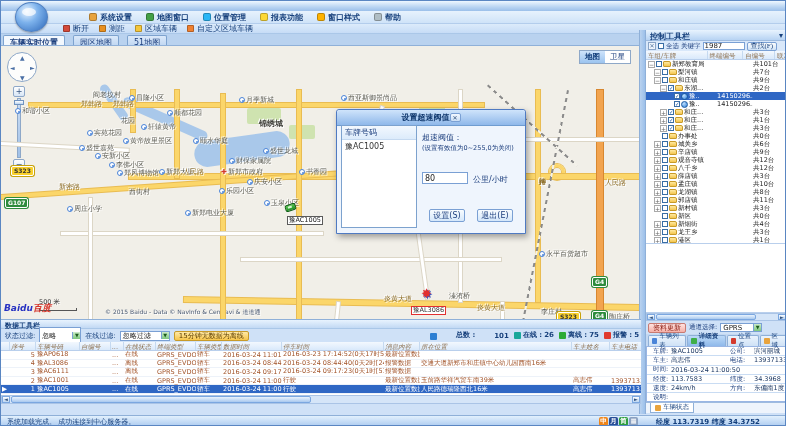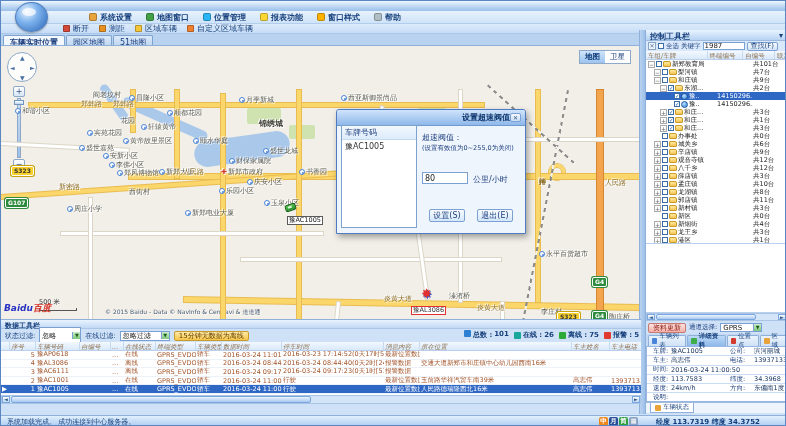--- a/index.html
+++ b/index.html
@@ -12,21 +12,21 @@
   .titlebar{left:0;top:0;width:786px;height:10px;background:linear-gradient(180deg,#eef7ff,#b9d4f2 60%,#9cc0ea);}
   .orb{left:14px;top:1px;width:33px;height:30px;border-radius:50%;z-index:60;
        background:radial-gradient(circle at 35% 30%,#eaf5ff,#7db2ec 40%,#2b66b8);border:1px solid #4f7fc0;box-shadow:0 1px 2px rgba(0,0,0,.35);}
   .orb:after{content:"";position:absolute;left:6px;top:5px;width:14px;height:8px;border-radius:50%;background:rgba(255,255,255,.7);}
   .menubar{left:0;top:10px;width:786px;height:13px;background:linear-gradient(180deg,#e7f2fd,#cfe3f8);display:flex;align-items:center;padding-left:88px;gap:14px;border-bottom:1px solid #b3cdec;}
   .mi{display:flex;align-items:center;gap:3px;color:#17407c;font-weight:bold;}
   .mic{width:8px;height:8px;border-radius:2px;border:1px solid rgba(0,0,0,.25);}
   .toolbar{left:0;top:23px;width:786px;height:10px;background:linear-gradient(180deg,#dcebfb,#c6dcf6);display:flex;align-items:center;gap:10px;padding-left:62px;border-bottom:1px solid #aac7e8;}
   .ti{display:flex;align-items:center;gap:3px;color:#17407c;}
   .tic{width:7px;height:7px;border-radius:1px;border:1px solid rgba(0,0,0,.25);}
-  .tabsrow{left:0;top:33px;width:640px;height:11px;background:#b9d2ef;display:flex;align-items:flex-end;padding-left:2px;gap:1px;}
+  .tabsrow{left:0;top:33px;width:640px;height:11px;background:#b9d2ef;display:flex;align-items:flex-end;padding-left:2px;gap:8px;}
   .mtab{height:10px;padding:1px 6px 0;border:1px solid #7da2ce;border-bottom:none;border-radius:2px 2px 0 0;background:linear-gradient(180deg,#dbe9fa,#c2d8f2);color:#1d3f7e;}
   .mtab.active{background:#f3f8fe;font-weight:bold;}
   
   .map{left:0;top:44px;width:638px;height:274px;background:#f1efe8;overflow:hidden;border-top:1px solid #8fb0d8;}
   .park{position:absolute;background:#cfe3b0;border-radius:2px;}
   .river{position:absolute;background:#a9c8ea;}
   .road{position:absolute;transform-origin:left top;}
   .road-y{background:#fbd66a;box-shadow:0 0 0 1px #e9bc52;}
   .road-w{background:#ffffff;box-shadow:0 0 0 1px #dcd6c6;}
   .road-hw{background:#f2a44f;box-shadow:0 0 0 1px #d8872f;}
@@ -57,38 +57,38 @@
   .brand .en{color:#2832c2;}
   .brand .cn{color:#d6342a;}
   .attrib{left:104px;top:262px;position:absolute;font-size:6px;color:#4a5a74;text-shadow:1px 1px 0 #fff;}
   .carmk{position:absolute;width:11px;height:7px;background:linear-gradient(180deg,#57c94f,#1f8f25);border:1px solid #0c5c12;border-radius:2px;transform:rotate(-18deg);}
   .carmk:after{content:"";position:absolute;left:2px;top:1px;width:4px;height:2px;background:#d9f4d6;}
   .plate{position:absolute;background:#fff;border:1px solid #5a5a5a;font-size:6.5px;line-height:7px;padding:0 1px;color:#222;white-space:nowrap;}
   .plate.alarm{border:1px solid #e23030;color:#333;}
   .star{position:absolute;font-size:13px;line-height:12px;color:#e23030;text-shadow:1px 1px 0 #3a55c0;}
   
   .dialog{left:335px;top:108px;width:190px;height:125px;background:#eff5fd;border:1px solid #4f7ac2;border-radius:3px 3px 0 0;box-shadow:2px 3px 6px rgba(0,0,0,.35);z-index:40;}
-  .dlg-title{height:16px;background:linear-gradient(180deg,#cfe4fb,#8fb8ea);border-bottom:1px solid #6f9cd0;color:#10386e;font-weight:bold;padding:1px 4px;border-radius:3px 3px 0 0;display:flex;justify-content:flex-end;align-items:center;}
+  .dlg-title{height:16px;background:linear-gradient(180deg,#cfe4fb,#8fb8ea);border-bottom:1px solid #6f9cd0;color:#10386e;font-weight:bold;padding:1px 4px;border-radius:3px 3px 0 0;display:flex;justify-content:center;align-items:center;}
   .dlg-close{width:11px;height:9px;background:linear-gradient(180deg,#f3f8ff,#cadef5);border:1px solid #7aa0d4;font-size:6px;line-height:7px;text-align:center;color:#35547f;border-radius:2px;}
   .dlg-list{position:absolute;left:4px;top:15px;width:76px;height:103px;background:#fff;border:1px solid #7da2ce;}
   .dlg-list .hd{background:linear-gradient(180deg,#f3f8fe,#dcebfb);border-bottom:1px solid #c5d9f0;padding:1px 3px;color:#1d3f7e;}
   .dlg-list .it{padding:1px 3px;color:#333;}
   .dlg-lbl{position:absolute;color:#1d3f7e;}
   .dlg-input{position:absolute;left:85px;top:62px;width:46px;height:12px;background:#fff;border:1px solid #7aa0d4;font-size:8px;padding:0 2px;color:#222;font-family:inherit;}
   .dlg-btn{position:absolute;width:36px;height:13px;background:linear-gradient(180deg,#f8fcff,#d4e7fa);border:1px solid #7aa0d4;border-radius:2px;text-align:center;line-height:11px;color:#1d3f7e;}
   
   .splitter{left:638px;top:29px;width:6px;height:384px;background:linear-gradient(90deg,#b9d2ef,#9cc0ea);border-left:1px solid #8fb0d8;}
   
   .rpanel{left:644px;top:29px;width:142px;height:384px;background:#cfe1f7;border-left:1px solid #8fb0d8;}
   .rp-title{height:11px;background:linear-gradient(180deg,#e8f3fe,#b7d3f3);border-bottom:1px solid #9ebbdf;font-weight:bold;color:#17407c;padding:1px 4px;display:flex;justify-content:space-between;}
   .rp-search{height:10px;display:flex;align-items:center;gap:2px;padding:0 2px;background:#d9e8fa;}
   .xbox{width:8px;height:8px;border:1px solid #8aa4c6;background:#eef4fc;color:#5577a0;font-size:6px;line-height:6px;text-align:center;}
   .cb{width:6px;height:6px;border:1px solid #3a6ea5;background:#fff;font-size:5.5px;line-height:5px;text-align:center;color:#1556a8;flex:none;}
   .rp-input{width:42px;height:8px;border:1px solid #7aa0d4;background:#fff;font-size:7px;padding:0 1px;color:#222;font-family:inherit;}
-  .rp-btn{height:9px;background:linear-gradient(180deg,#fdfefe,#cfe2f6);border:1px solid #7aa0d4;border-radius:2px;font-size:7px;line-height:7px;padding:0 3px;color:#17407c;}
+  .rp-btn{height:9px;background:linear-gradient(180deg,#fdfefe,#cfe2f6);border:1px solid #7aa0d4;border-radius:2px;font-size:7px;line-height:7px;padding:0 3px;color:#17407c;font-family:Liberation Serif, serif;}
   .treehd{height:9px;display:flex;background:linear-gradient(180deg,#f3f8fe,#d9e9fb);border-bottom:1px solid #b9cfec;color:#8b6f4e;font-size:6.5px;}
   .treehd div{border-right:1px solid #c5d9f0;padding:1px 2px;overflow:hidden;white-space:nowrap;}
   .tree{height:184px;background:#fff;overflow:hidden;border-bottom:1px solid #b9cfec;}
   .trow{height:8px;display:flex;align-items:center;font-size:6.5px;color:#222;white-space:nowrap;}
   .trow.sel{background:#2f67c4;color:#fff;}
   .texp{width:7px;height:7px;font-size:6px;line-height:6px;text-align:center;color:#666;border:1px solid #aaa;background:#fff;flex:none;margin-right:1px;}
   .texp.none{border:none;background:transparent;}
   .tfold{width:8px;height:6px;background:linear-gradient(180deg,#ffe9a0,#f4c64f);border:1px solid #c89b2a;flex:none;margin:0 1px;border-radius:1px 2px 1px 1px;}
   .tveh{width:7px;height:7px;border-radius:50%;background:radial-gradient(circle at 35% 30%,#bfe0ff,#2f7fd6);border:1px solid #1c5aa0;flex:none;margin:0 1px;}
   .tname{flex:1;overflow:hidden;}
@@ -292,21 +292,21 @@
         <span>黄帝故里景区</span>
       </div>
       <div class="maplabel" style="left: 86px; top: 82px;">
         <span class="poiic"></span>
         <span>宾苑花园</span>
       </div>
       <div class="maplabel" style="left: 78px; top: 97px;">
         <span class="poiic"></span>
         <span>盛世嘉苑</span>
       </div>
-      <div class="maplabel" style="left: 102px; top: 105px;">
+      <div class="maplabel" style="left: 94px; top: 105px;">
         <span class="poiic"></span>
         <span>安新小区</span>
       </div>
       <div class="maplabel" style="left: 108px; top: 114px;">
         <span class="poiic"></span>
         <span>李佛小区</span>
       </div>
       <div class="maplabel" style="left: 192px; top: 90px;">
         <span class="poiic"></span>
         <span>颐水华庭</span>
@@ -729,21 +729,21 @@
         <span>忽略</span>
         <span class="ar">▼</span>
       </span>
       <span class="lab">在线过滤:</span>
       <span class="combo" style="width:50px;height:10px">
         <span>忽略过滤</span>
         <span class="ar">▼</span>
       </span>
       <span class="goldbtn">15分钟无数据为离线</span>
       <span class="stats" id="stats">
-          <span style="display: inline-flex; align-items: flex-start; gap: 2px;">
+          <span style="display: inline-flex; align-items: flex-end; gap: 19px;">
             <span class="ic" style="background: rgb(45, 127, 211);"></span>
             <span>总数 :</span>
             <span>101</span>
           </span>
           <span style="display: inline-flex; align-items: center; gap: 2px;">
             <span class="ic" style="background: rgb(24, 167, 154);"></span>
             <span>在线 :</span>
             <span>26</span>
           </span>
           <span style="display: inline-flex; align-items: center; gap: 2px;">

